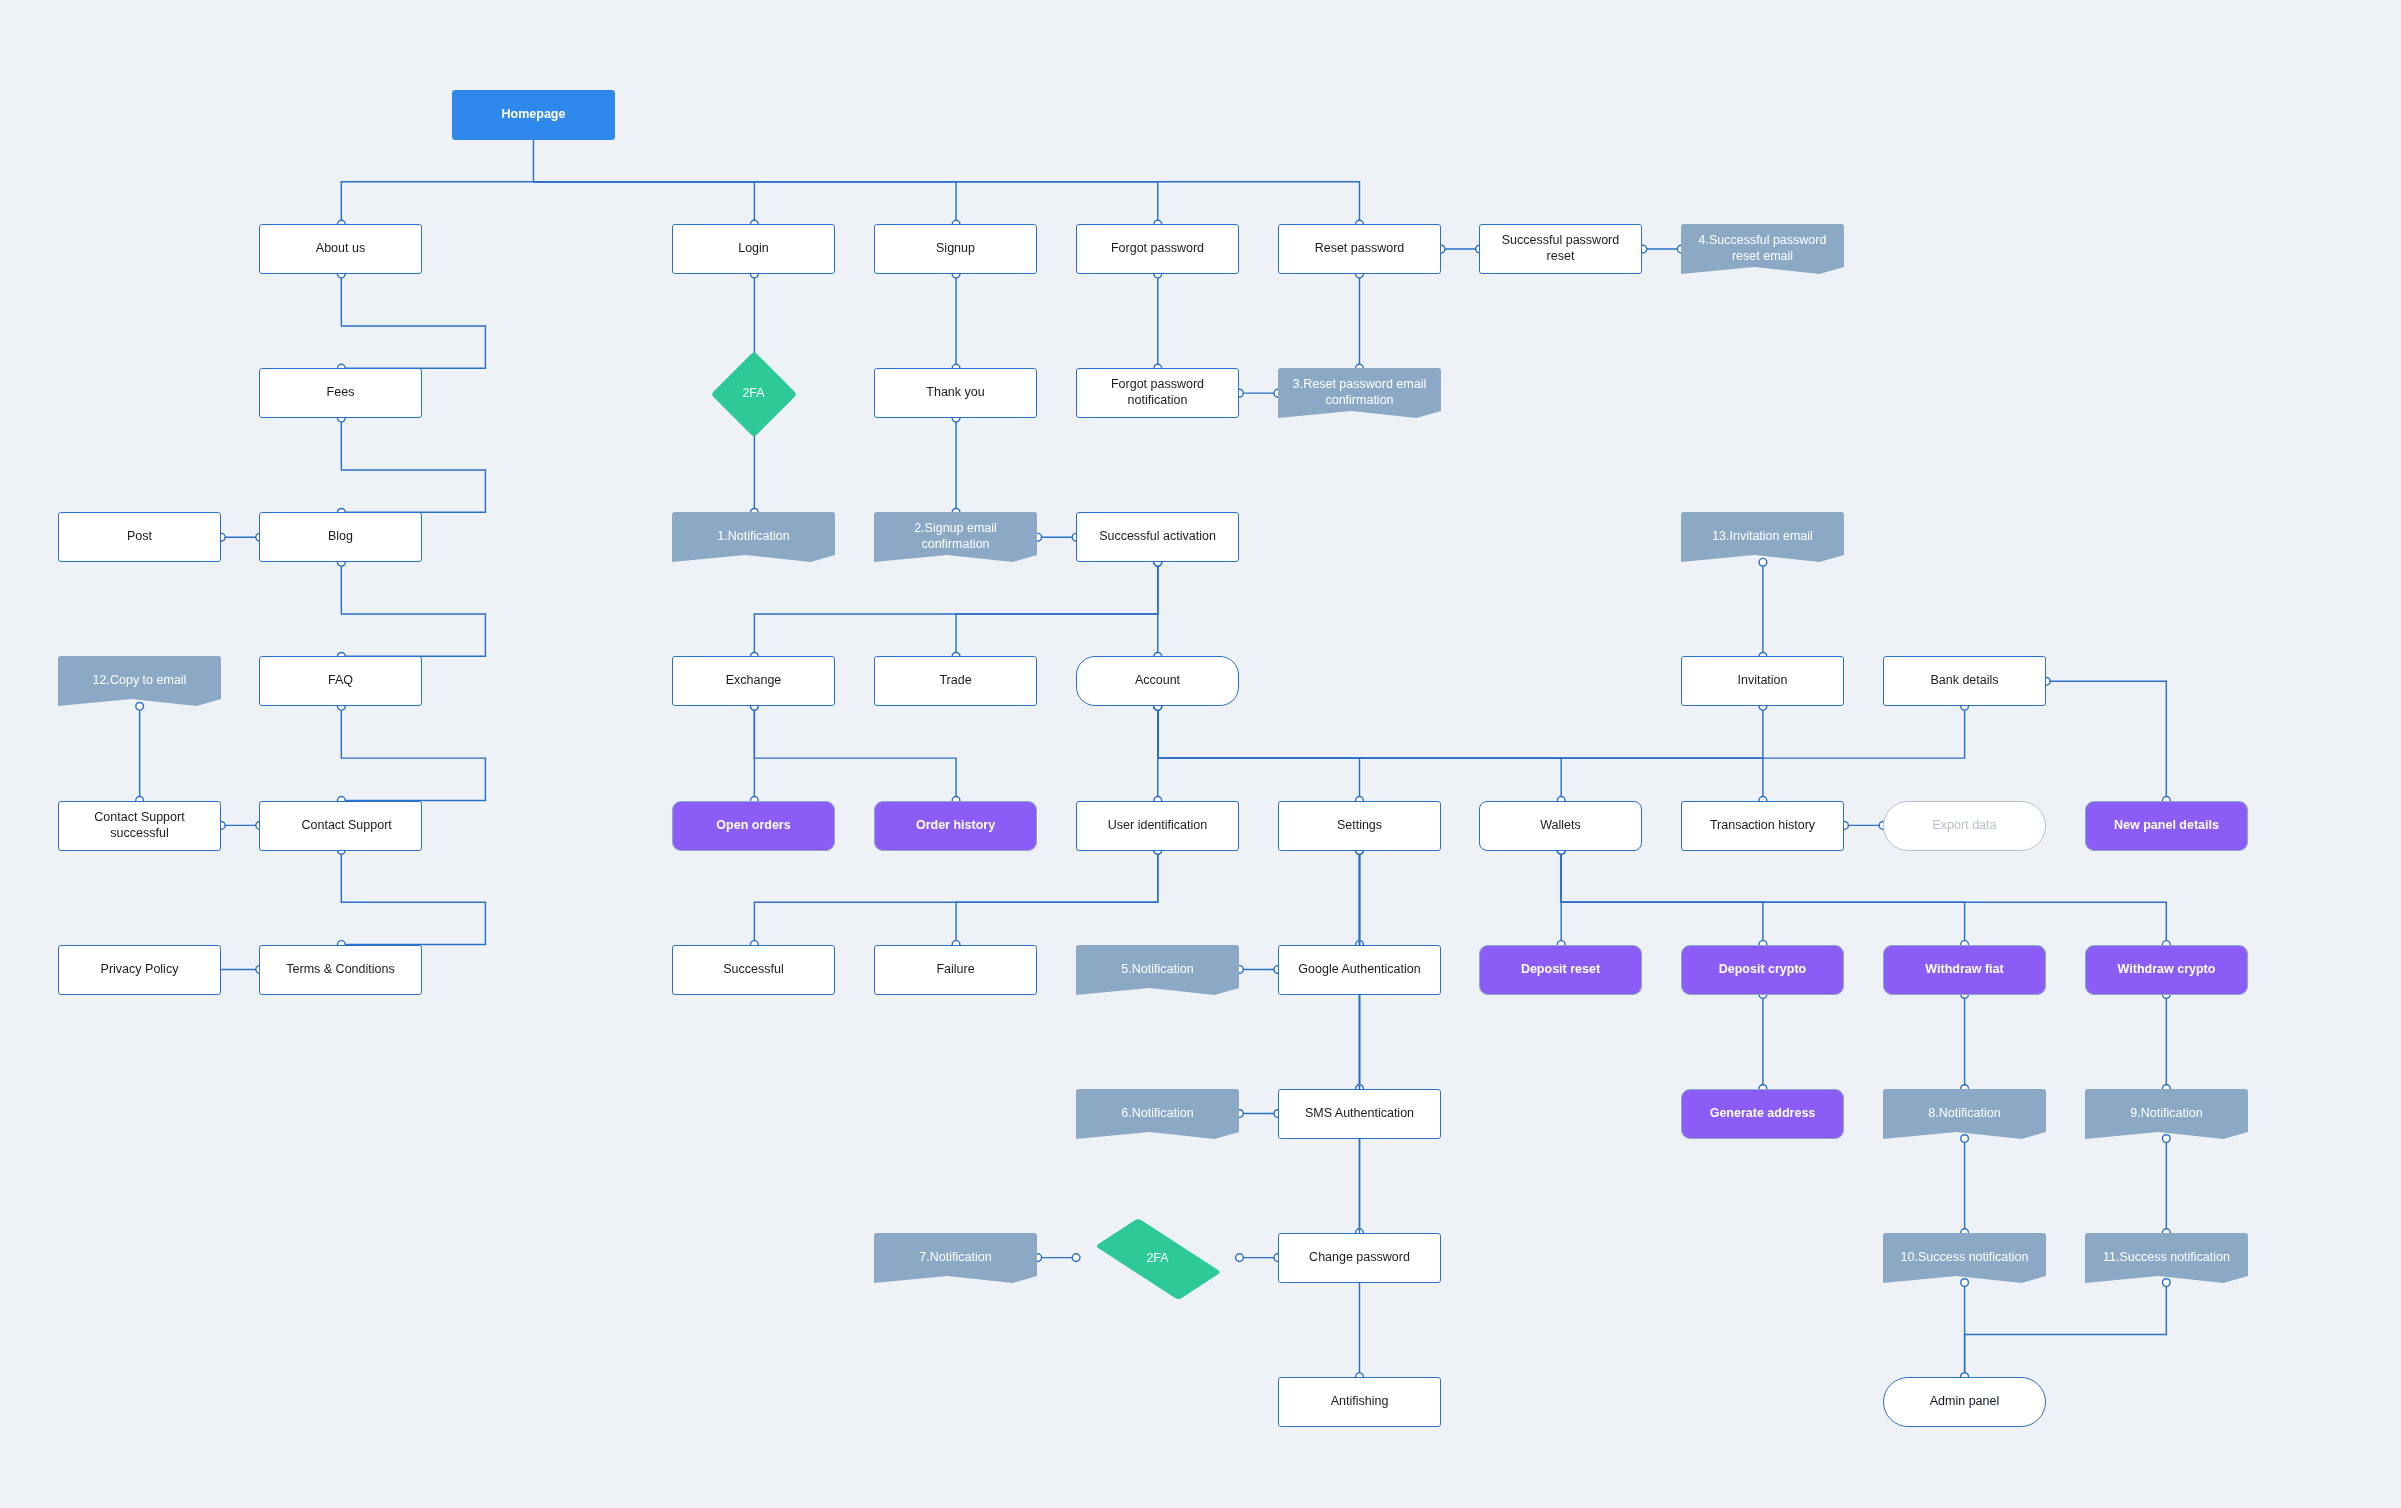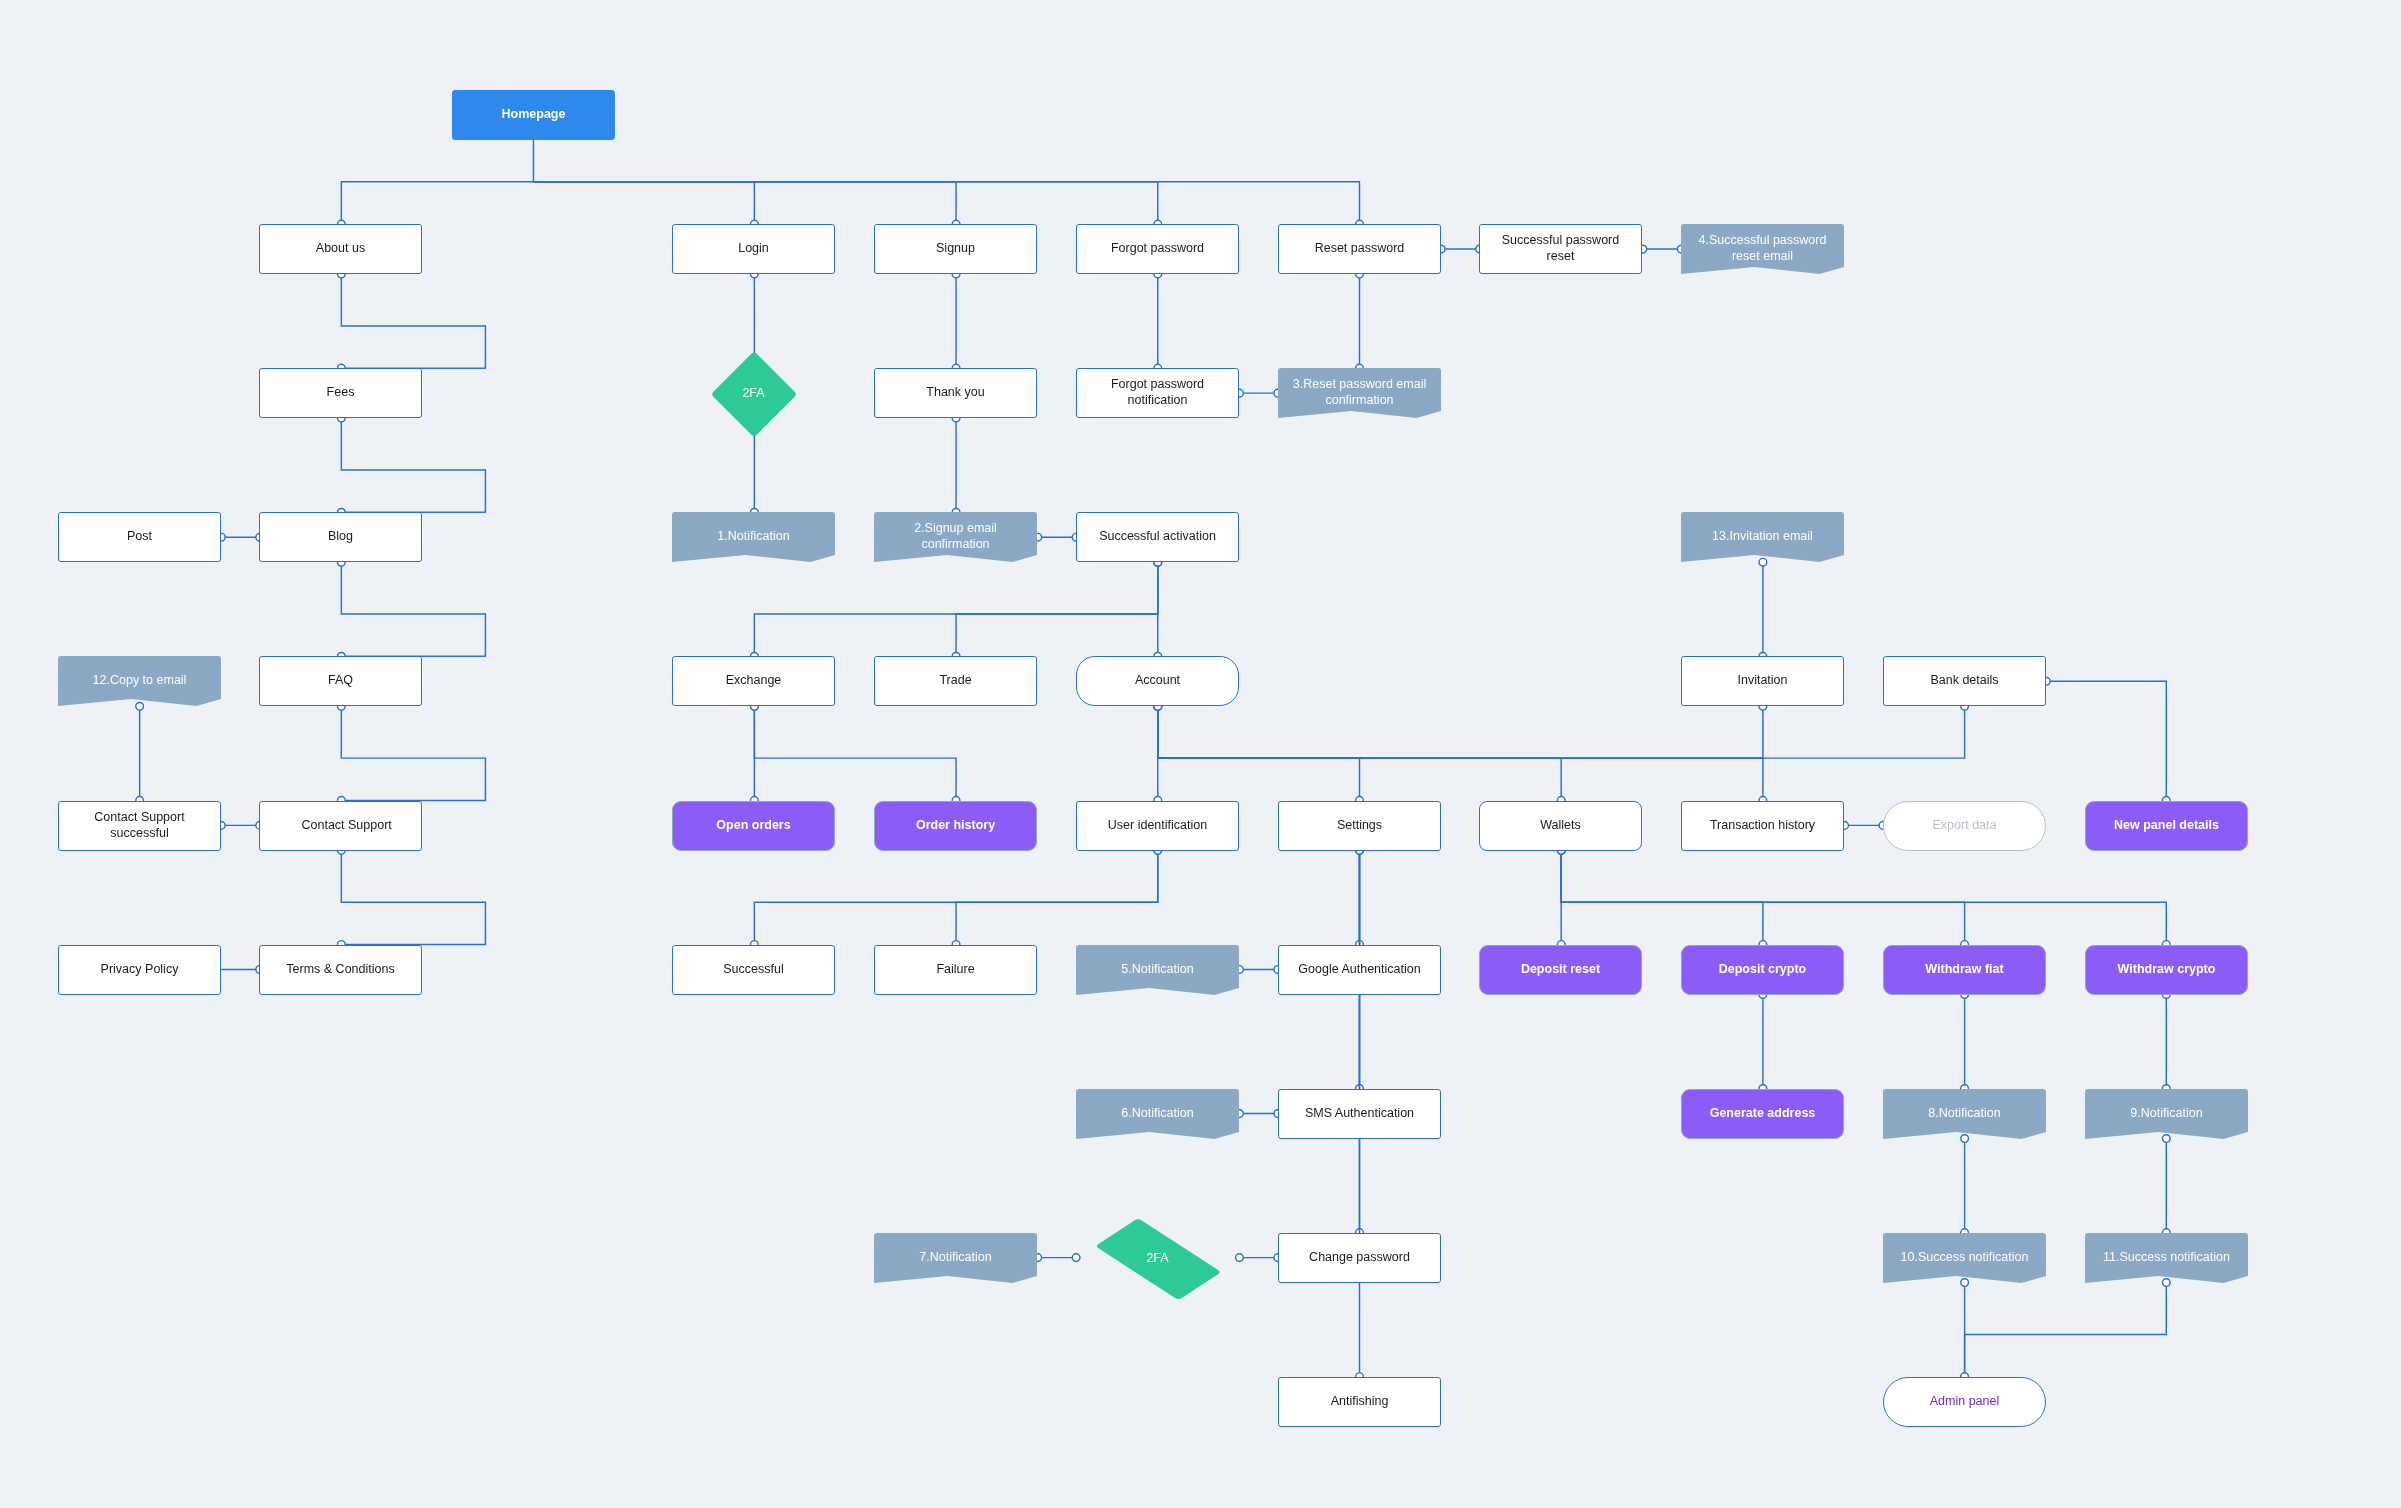--- a/index.html
+++ b/index.html
@@ -11,21 +11,21 @@
     box-sizing:border-box;
     display:flex; align-items:center; justify-content:center;
     text-align:center;
     width:var(--nw); height:var(--nh);
     font-size:12.5px; line-height:1.25;
     padding:3.8px 7.7px;
   }
   .t-rect   { background:#ffffff; border:1.4px solid #2a6fc9; color:#1b1b1b; border-radius:2.9px; }
   .t-prim   { background:#2f88ec; border:1.4px solid #2f88ec; color:#ffffff; border-radius:2.9px; font-weight:600; }
   .t-fill   { background:#8b5cf6; border:1.4px solid #8ba8c5; color:#ffffff; border-radius:9px;font-weight:bold; }
-  .t-pill   { background:#ffffff; border:1.4px solid #2a6fc9; color:#6d28d9; border-radius:960px; }
+  .t-pill   { background:#ffffff; border:1.4px solid #2a6fc9; color:#0f172a; border-radius:960px; }
   .t-pill.muted { color:#b6c0cd; border-color:#b6c0cd; }
   .t-dia {
     background:transparent; border:none; color:#ffffff;
     overflow:visible;
   }
   .t-dia .diamond {
     position:absolute; left:50%; top:50%;
     width:calc(var(--nh) * 0.707); height:calc(var(--nh) * 0.707);
     transform:translate(-50%,-50%) rotate(45deg);
     background:#2dc997; border:1.4px solid #2dc997; border-radius:3.8px;

